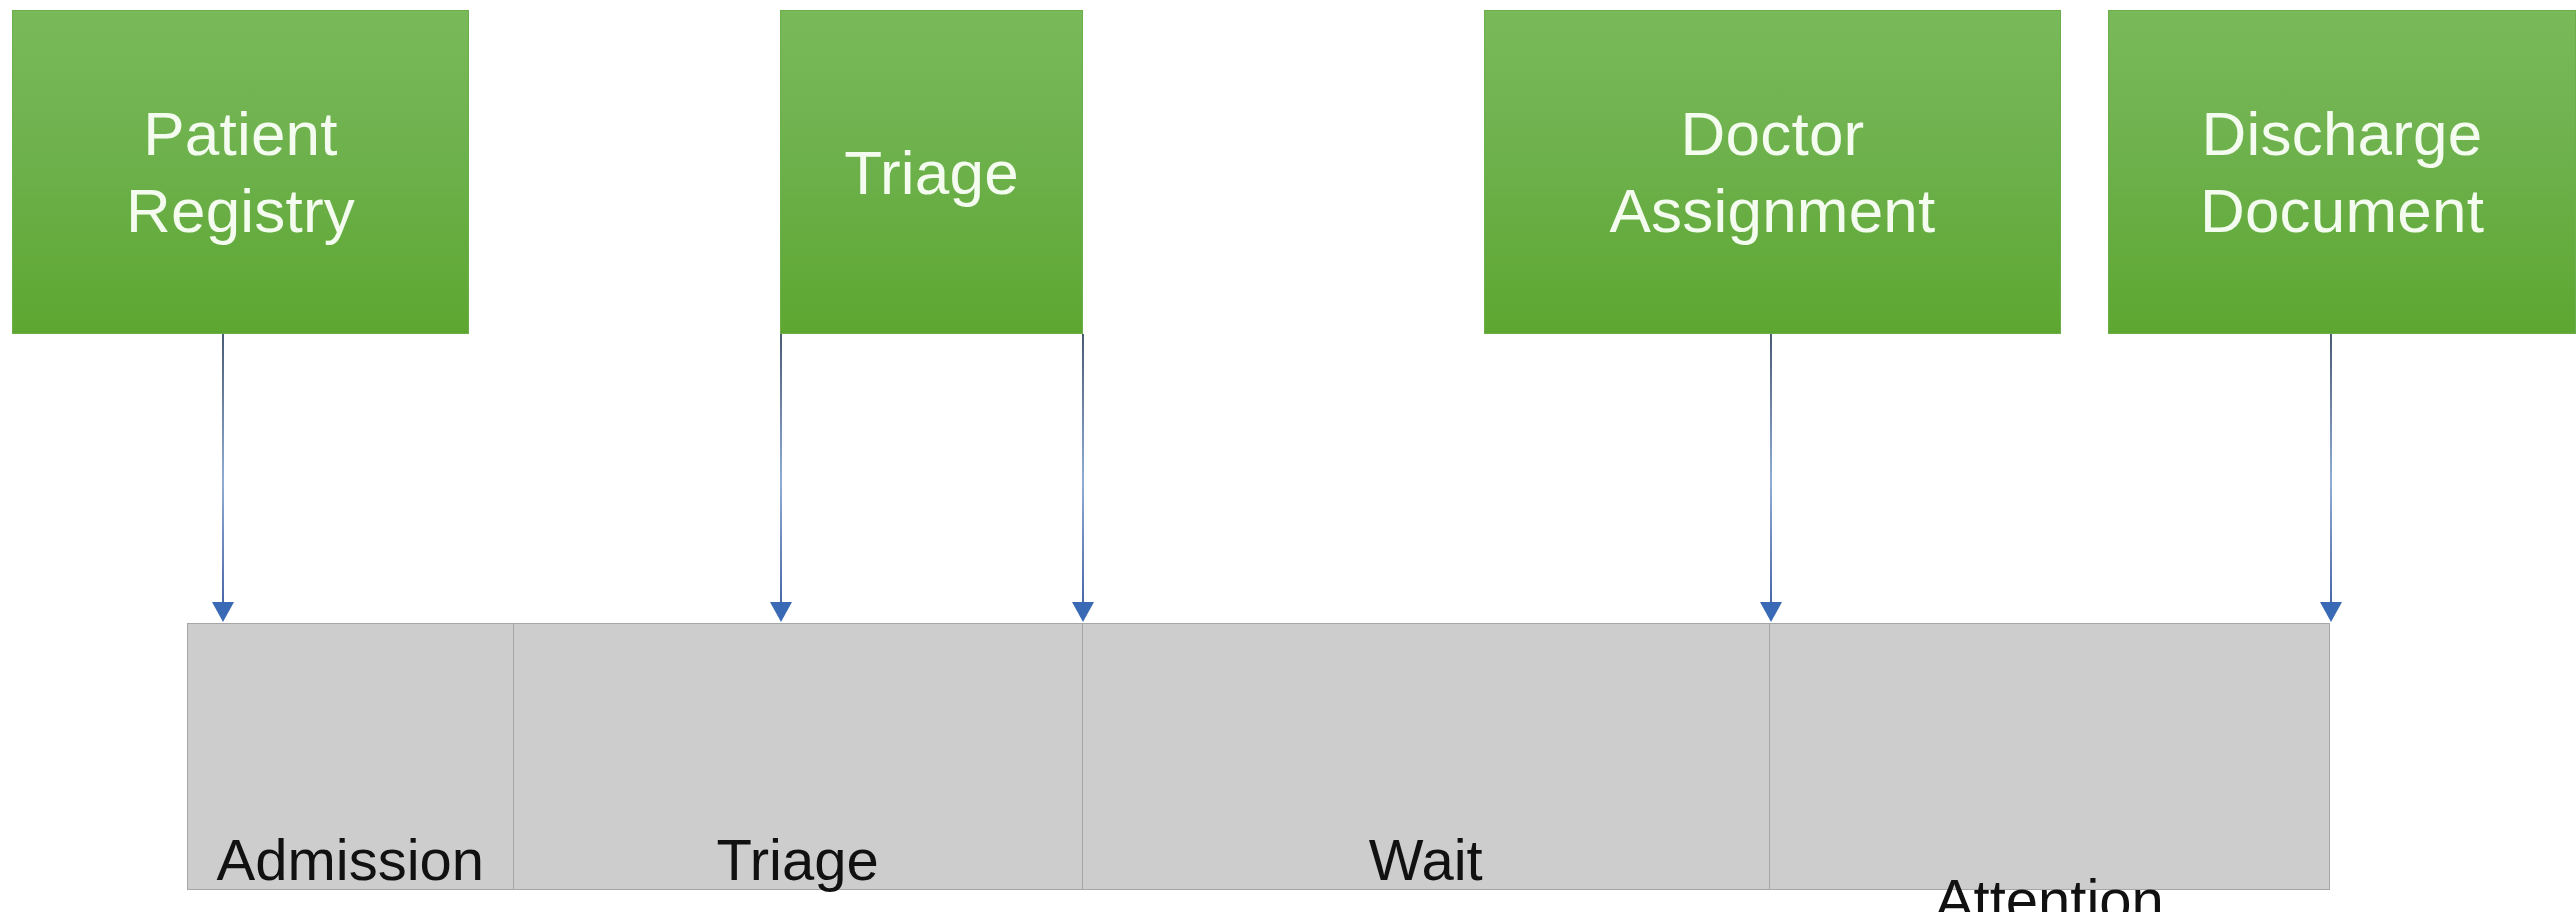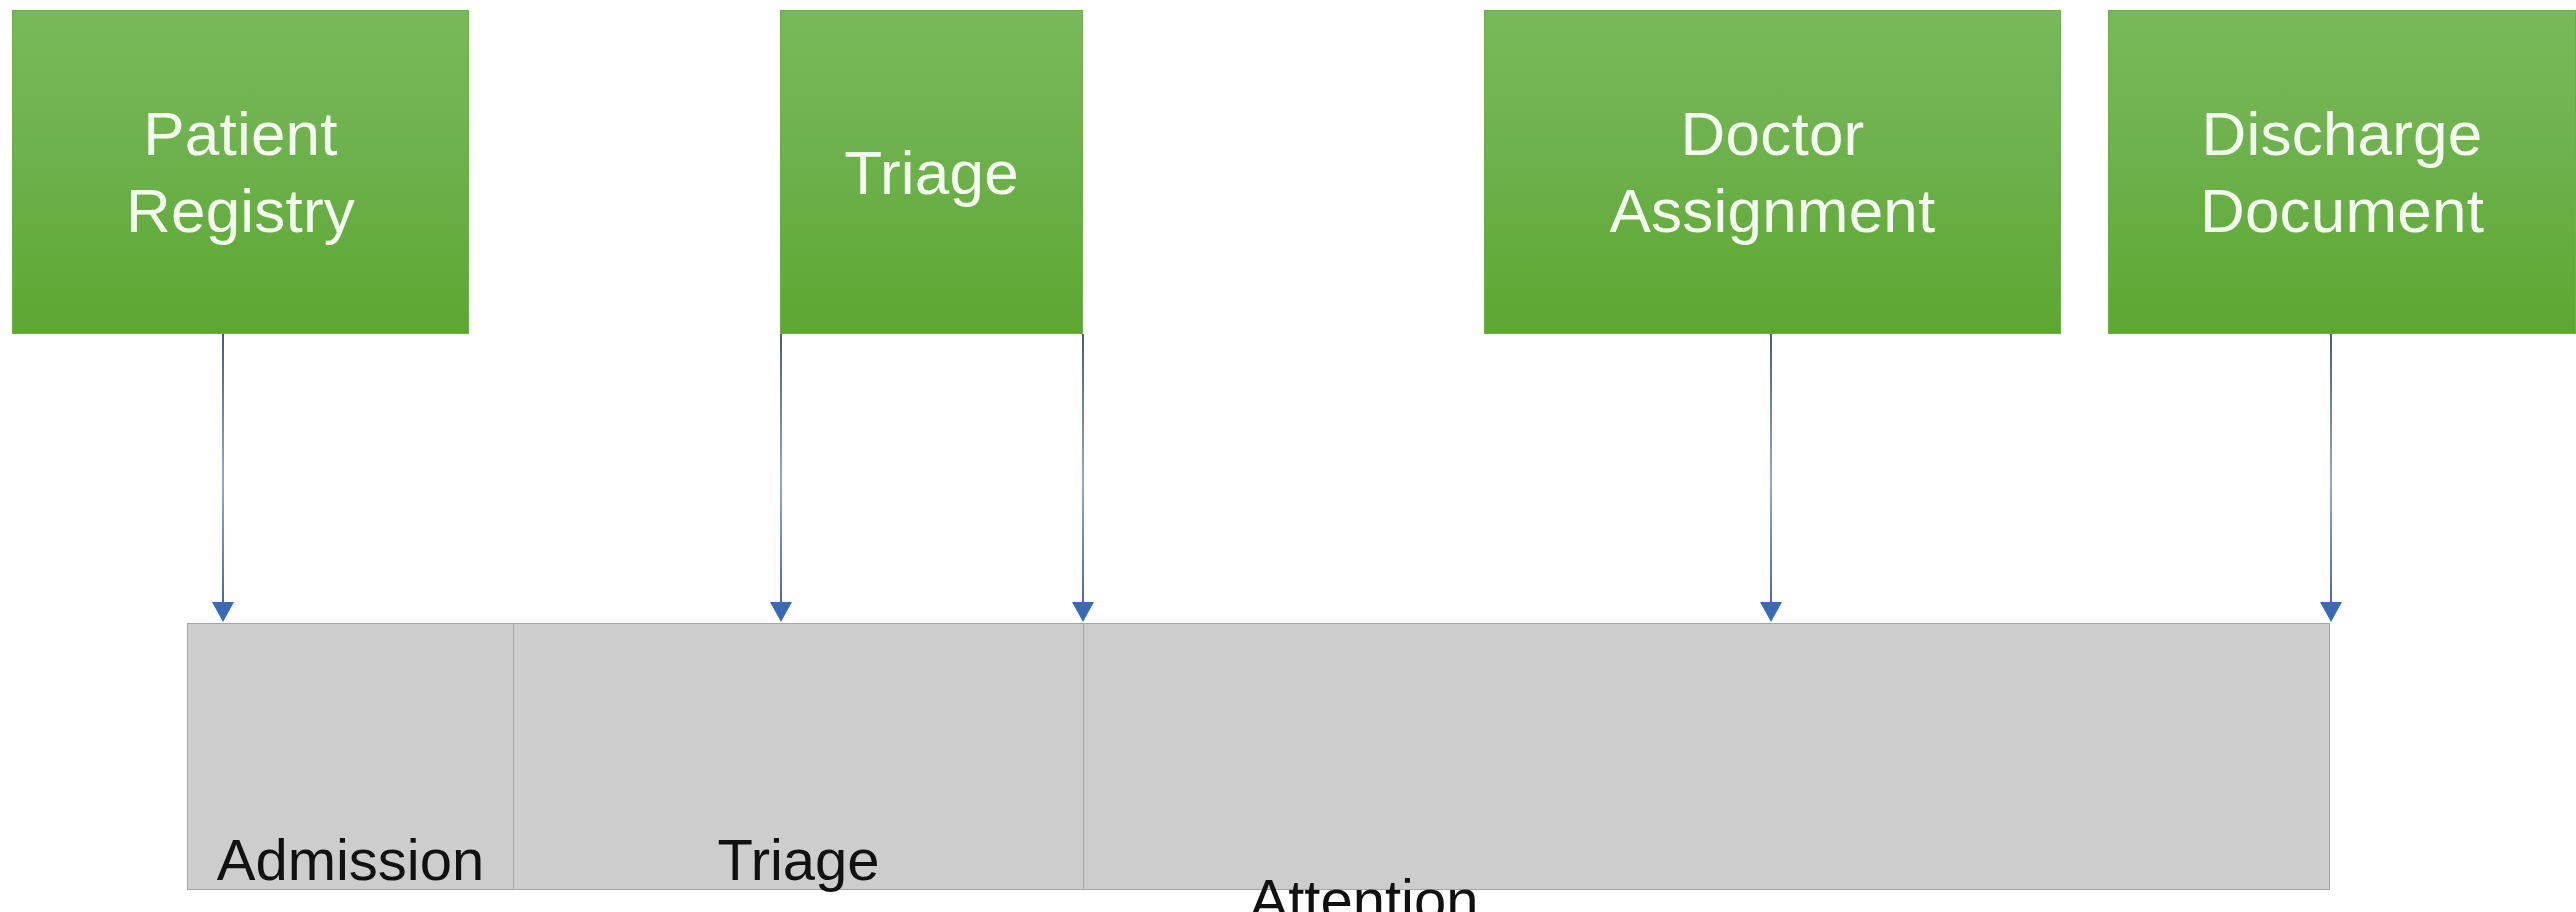--- a/index.html
+++ b/index.html
@@ -130,19 +130,22 @@
     <div class="head" style="top: 268px;"></div>
   </div>
 
   <div id="phase-bar" style="left: 187px; top: 623px; width: 2143px; height: 267px;">
     <div class="phase-cell" id="ph0" style="width: 326px;">
       <span>Admission</span>
     </div>
     <div class="phase-cell" id="ph1" style="width: 570px;">
       <span>Triage</span>
     </div>
+    <div class="phase-cell" id="ph2" style="width: 688px;">
+      <span>Wait</span>
+    </div>
     <div class="phase-cell" id="ph3" style="width: 560px; margin-top: 40px;">
       <span>Attention</span>
     </div>
   </div>
 
 </div>
 
 
 </body></html>

